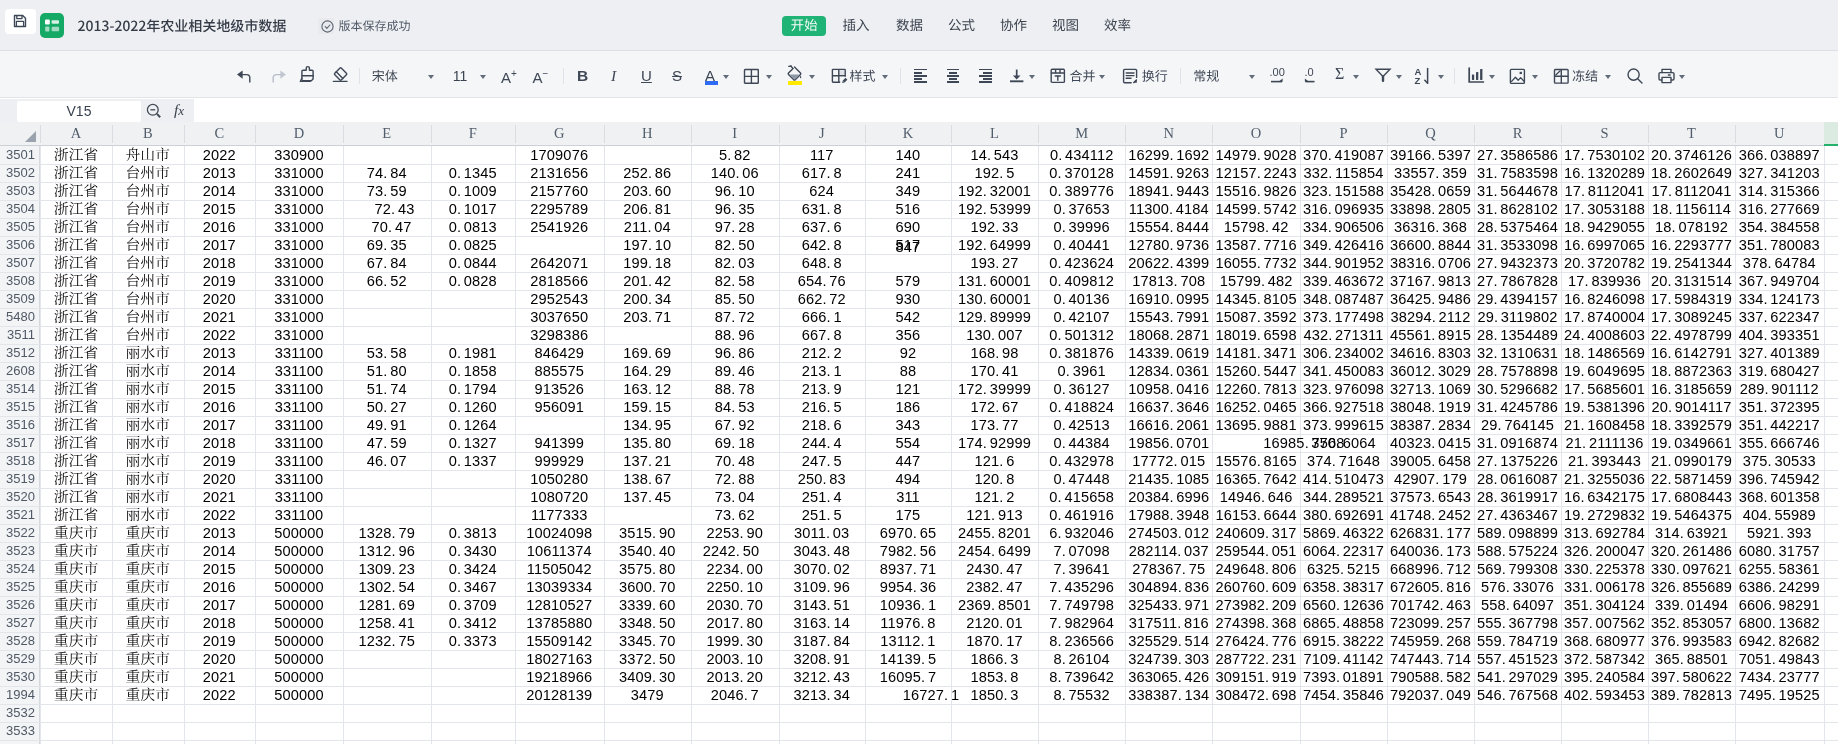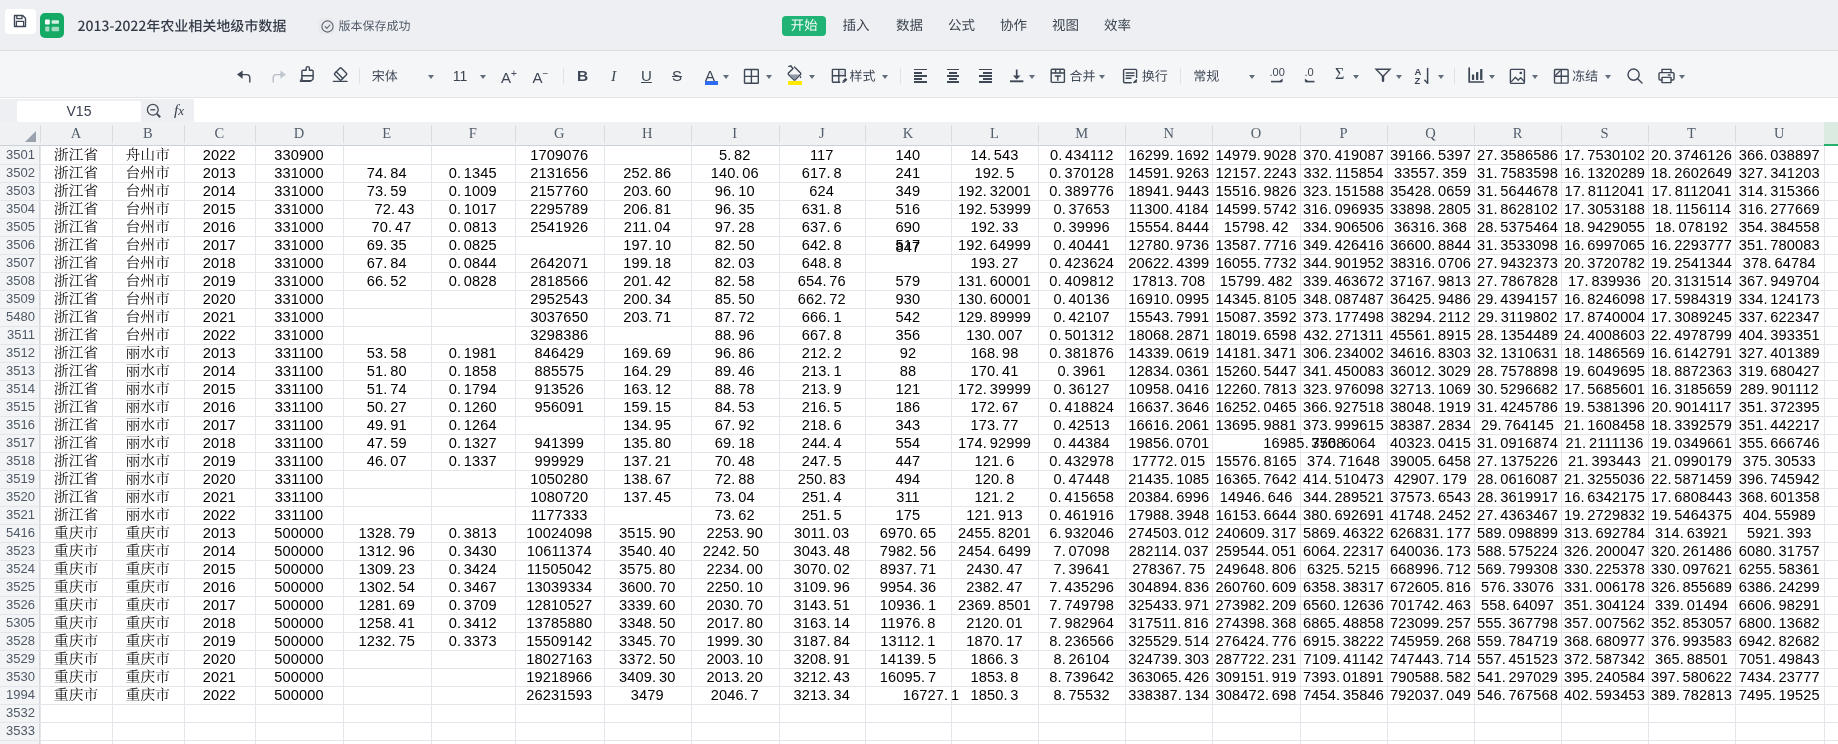--- a/index.html
+++ b/index.html
@@ -354,35 +354,35 @@
 <div class="rn" style="top:181.5px">3503</div>
 <div class="rn" style="top:199.5px">3504</div>
 <div class="rn" style="top:217.5px">3505</div>
 <div class="rn" style="top:235.5px">3506</div>
 <div class="rn" style="top:253.5px">3507</div>
 <div class="rn" style="top:271.5px">3508</div>
 <div class="rn" style="top:289.5px">3509</div>
 <div class="rn" style="top:307.5px">5480</div>
 <div class="rn" style="top:325.5px">3511</div>
 <div class="rn" style="top:343.5px">3512</div>
-<div class="rn" style="top:361.5px">3513</div>
+<div class="rn" style="top:361.5px">2608</div>
 <div class="rn" style="top:379.5px">3514</div>
 <div class="rn" style="top:397.5px">3515</div>
 <div class="rn" style="top:415.5px">3516</div>
 <div class="rn" style="top:433.5px">3517</div>
 <div class="rn" style="top:451.5px">3518</div>
 <div class="rn" style="top:469.5px">3519</div>
 <div class="rn" style="top:487.5px">3520</div>
 <div class="rn" style="top:505.5px">3521</div>
-<div class="rn" style="top:523.5px">5416</div>
+<div class="rn" style="top:523.5px">3522</div>
 <div class="rn" style="top:541.5px">3523</div>
 <div class="rn" style="top:559.5px">3524</div>
 <div class="rn" style="top:577.5px">3525</div>
 <div class="rn" style="top:595.5px">3526</div>
-<div class="rn" style="top:613.5px">5305</div>
+<div class="rn" style="top:613.5px">3527</div>
 <div class="rn" style="top:631.5px">3528</div>
 <div class="rn" style="top:649.5px">3529</div>
 <div class="rn" style="top:667.5px">3530</div>
 <div class="rn" style="top:685.5px">1994</div>
 <div class="rn" style="top:703.5px">3532</div>
 <div class="rn" style="top:721.5px">3533</div>
 <div class="rn" style="top:739.5px">3534</div>
 <div class="n" style="left:183.5px;top:145.5px;width:71.5px">2022</div>
 <div class="n" style="left:255px;top:145.5px;width:88px">330900</div>
 <div class="n" style="left:515px;top:145.5px;width:88.5px">1709076</div>
@@ -925,21 +925,21 @@
 <div class="n" style="left:1125.3px;top:667.5px;width:86.90000000000009px">363065<b>.</b>426</div>
 <div class="n" style="left:1212.2px;top:667.5px;width:87.79999999999995px">309151<b>.</b>919</div>
 <div class="n" style="left:1300px;top:667.5px;width:87px">7393<b>.</b>01891</div>
 <div class="n" style="left:1387px;top:667.5px;width:87px">790588<b>.</b>582</div>
 <div class="n" style="left:1474px;top:667.5px;width:87px">541<b>.</b>297029</div>
 <div class="n" style="left:1561px;top:667.5px;width:87px">395<b>.</b>240584</div>
 <div class="n" style="left:1648px;top:667.5px;width:87px">397<b>.</b>580622</div>
 <div class="n" style="left:1735px;top:667.5px;width:88.5px">7434<b>.</b>23777</div>
 <div class="n" style="left:183.5px;top:685.5px;width:71.5px">2022</div>
 <div class="n" style="left:255px;top:685.5px;width:88px">500000</div>
-<div class="n" style="left:515px;top:685.5px;width:88.5px">26231593</div>
+<div class="n" style="left:515px;top:685.5px;width:88.5px">20128139</div>
 <div class="n" style="left:603.5px;top:685.5px;width:87.5px">3479</div>
 <div class="n" style="left:691px;top:685.5px;width:87.5px">2046<b>.</b>7</div>
 <div class="n" style="left:778.5px;top:685.5px;width:86.5px">3213<b>.</b>34</div>
 <div class="n" style="left:888px;top:685.5px;width:86px">16727<b>.</b>1</div>
 <div class="n" style="left:951px;top:685.5px;width:87px">1850<b>.</b>3</div>
 <div class="n" style="left:1038px;top:685.5px;width:87.29999999999995px">8<b>.</b>75532</div>
 <div class="n" style="left:1125.3px;top:685.5px;width:86.90000000000009px">338387<b>.</b>134</div>
 <div class="n" style="left:1212.2px;top:685.5px;width:87.79999999999995px">308472<b>.</b>698</div>
 <div class="n" style="left:1300px;top:685.5px;width:87px">7454<b>.</b>35846</div>
 <div class="n" style="left:1387px;top:685.5px;width:87px">792037<b>.</b>049</div>

